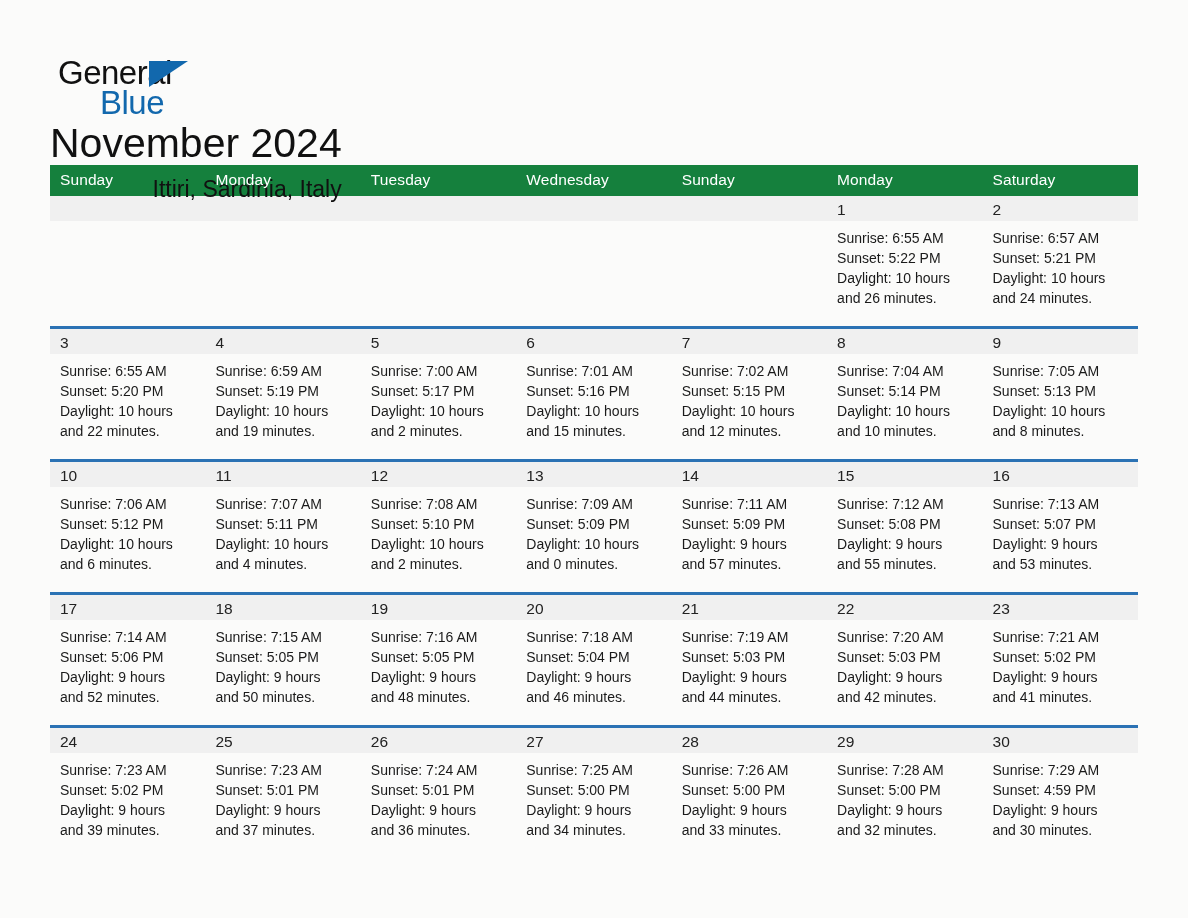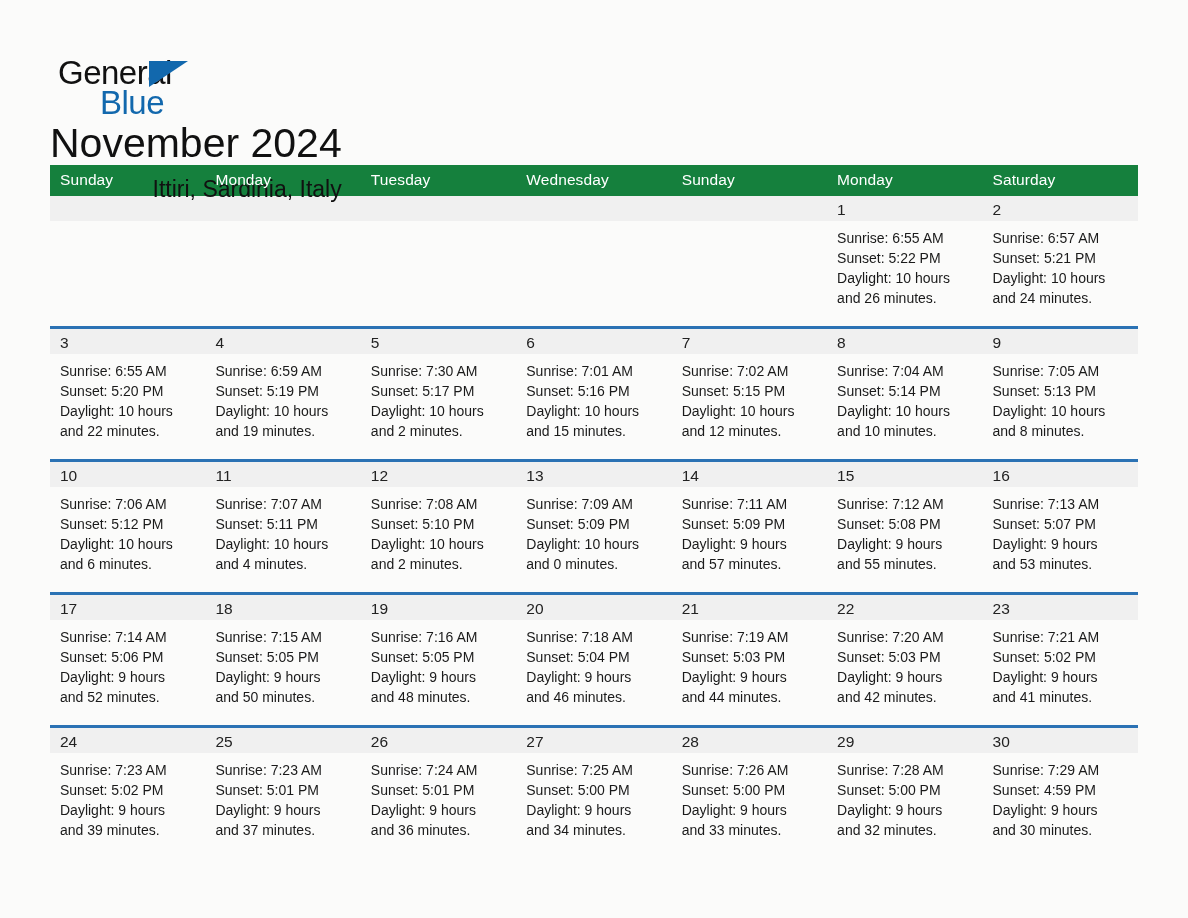--- a/index.html
+++ b/index.html
@@ -215,21 +215,21 @@
             <div class="cell-body">
               <div>Sunrise: 6:59 AM</div>
               <div>Sunset: 5:19 PM</div>
               <div>Daylight: 10 hours</div>
               <div>and 19 minutes.</div>
             </div>
           </td>
           <td>
             <div class="daynum-band">5</div>
             <div class="cell-body">
-              <div>Sunrise: 7:30 AM</div>
+              <div>Sunrise: 7:00 AM</div>
               <div>Sunset: 5:17 PM</div>
               <div>Daylight: 10 hours</div>
               <div>and 2 minutes.</div>
             </div>
           </td>
           <td>
             <div class="daynum-band">6</div>
             <div class="cell-body">
               <div>Sunrise: 7:01 AM</div>
               <div>Sunset: 5:16 PM</div>

